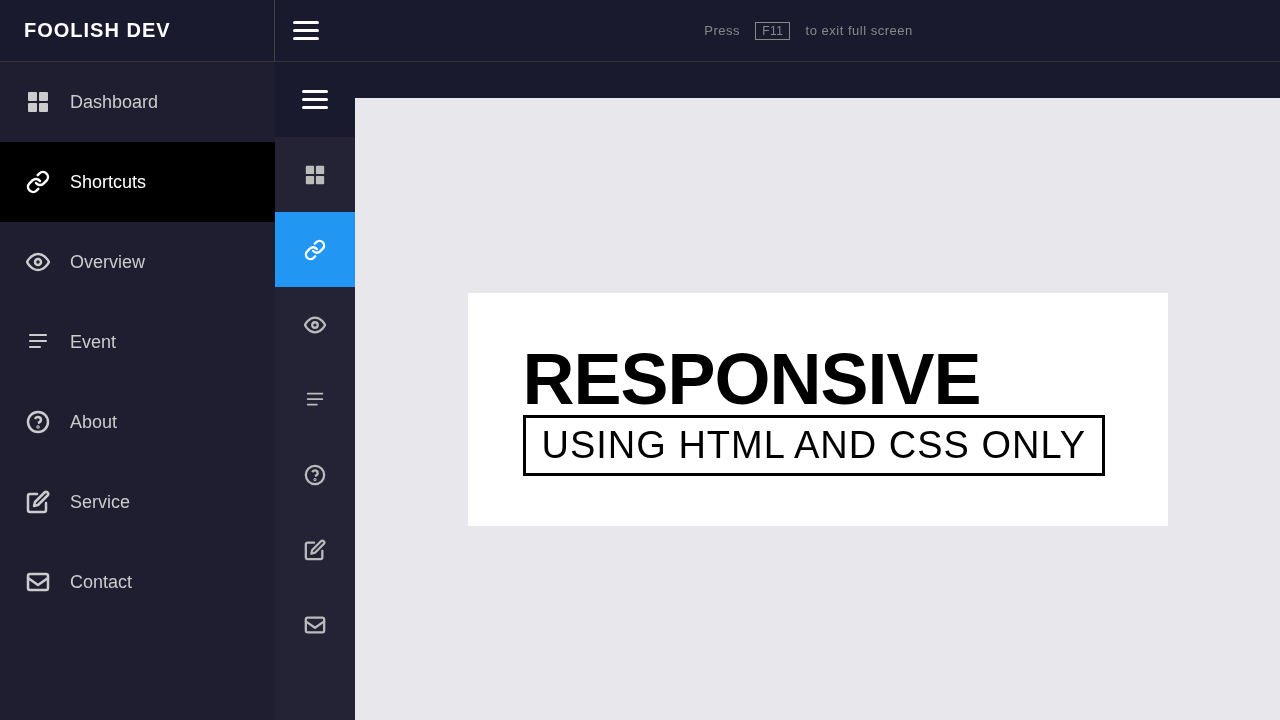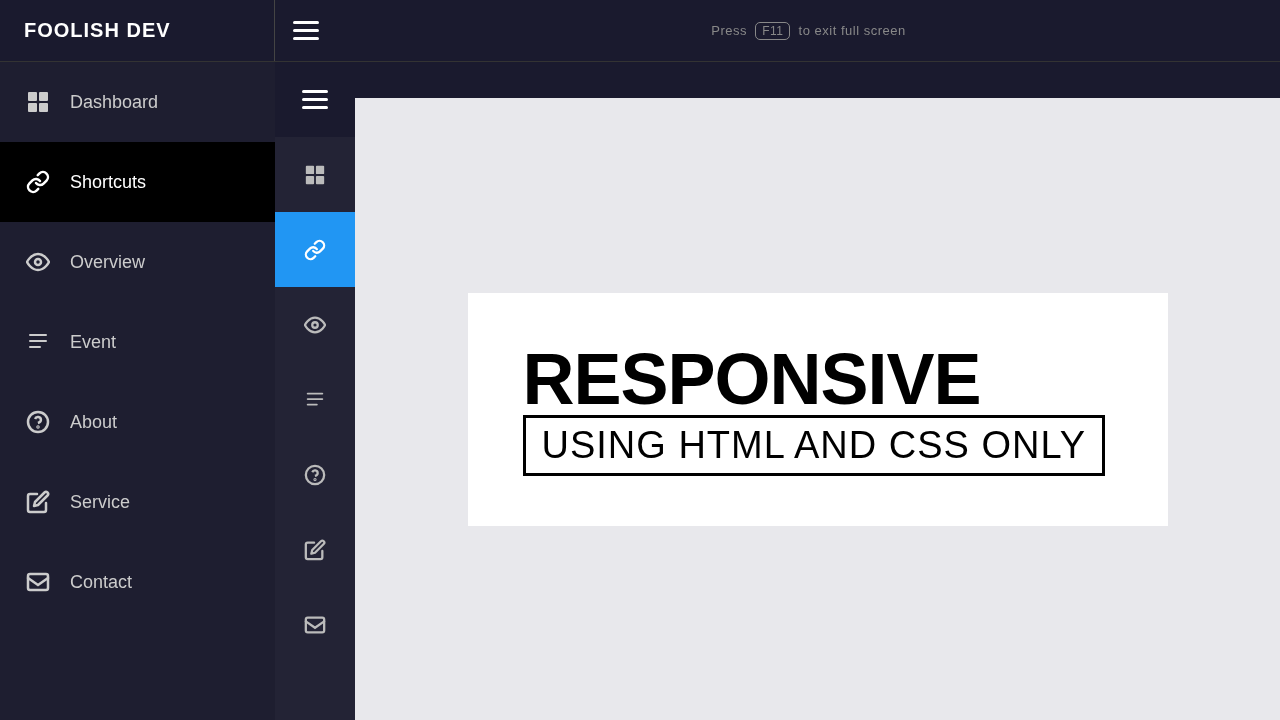--- a/index.html
+++ b/index.html
@@ -50,23 +50,23 @@
       text-align: center;
       color: #888;
       font-size: 13px;
       letter-spacing: 0.5px;
     }
 
     .topbar-hint .key {
       display: inline-block;
       border: 1px solid #888;
       padding: 1px 6px;
-      border-radius: 5px;
+      border-radius: 0;
       font-size: 12px;
-      margin: 0 4px;
+      margin: 0 11px;
     }
 
     
     .main-layout {
       display: flex;
       flex: 1;
       overflow: hidden;
     }
 
     

